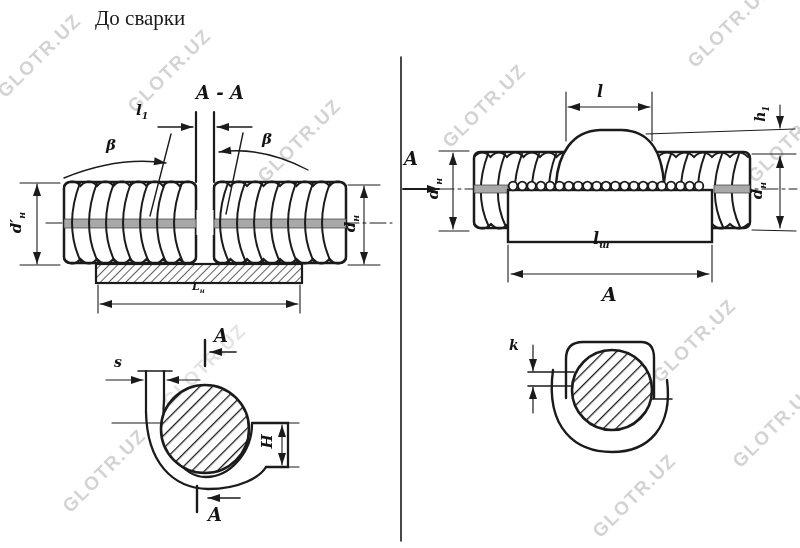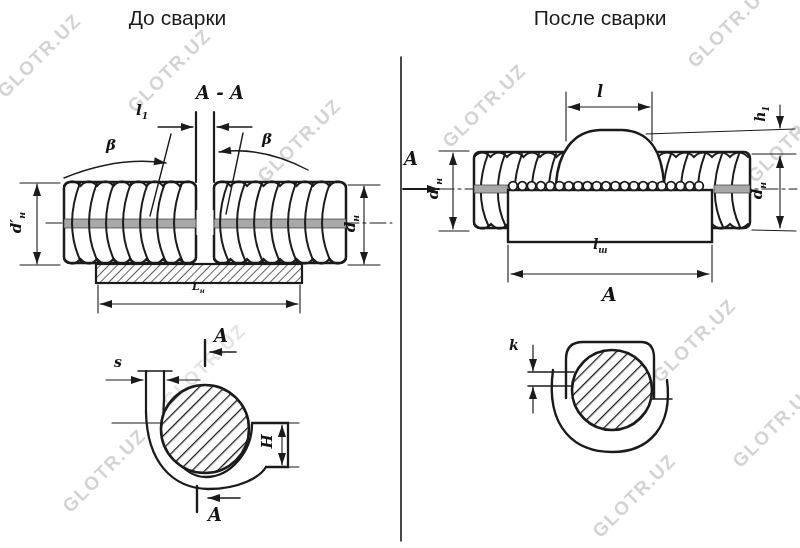--- a/index.html
+++ b/index.html
@@ -1,20 +1,20 @@
 <!DOCTYPE html>
 <html><head>
 <meta charset="utf-8">
 <style>
   html,body{margin:0;padding:0;}
   .root{position:relative;width:800px;height:548px;background:#ffffff;overflow:hidden;
         font-family:"Liberation Sans",sans-serif;}
   svg{position:absolute;left:0;top:0;}
-  .title{position:absolute;font-size:21px;color:#1b1b1b;text-align:center;
-         font-family:Liberation Sans, sans-serif;}
+  .title{position:absolute;font-size:21px;color:#1b1b1b;text-align:left;
+         font-family:Liberation Serif, serif;}
   .lab{position:absolute;font-family:"DejaVu Serif",serif;font-style:italic;
        font-weight:bold;color:#141414;font-size:15px;line-height:1;white-space:nowrap;}
   .lab sub{font-size:0.62em;font-style:italic;}
   .rlab{transform:rotate(-90deg);transform-origin:center;width:44px;text-align:center;}
   .big{font-size:18px;}
   .wm{position:absolute;transform:rotate(-45deg);color:#a8a8a8;opacity:0.5;
       font-size:19px;font-weight:bold;letter-spacing:1.5px;white-space:nowrap;
       font-family:"Liberation Sans",sans-serif;}
 </style>
 </head>
@@ -224,21 +224,20 @@
 
         <g stroke-width="1.2">
           <line x1="533" y1="345" x2="533" y2="371" marker-end="url(#ar)"></line>
           <line x1="533" y1="413" x2="533" y2="387" marker-end="url(#ar)"></line>
         </g>
       </g>
     </g>
   </svg>
 
   <span class="title" style="left:95px;top:6px;width:165px">До сварки</span>
-  <span class="title" style="left:505px;top:6px;width:190px">После сварки</span>
 
   <span class="lab big" style="left:190px;top:84px;width:60px;text-align:center">A - A</span>
 
   <span class="lab" style="left:136px;top:103px"><i>l</i><sub>1</sub></span>
 
   <span class="lab" style="left:106px;top:138px">β</span>
   <span class="lab" style="left:262px;top:132px">β</span>
 
   <span class="lab rlab" style="left:-4px;top:214px"><i>d′</i><sub>н</sub></span>
 
@@ -254,19 +253,19 @@
   <span class="lab big" style="left:404px;top:150px">A</span>
 
   <span class="lab rlab" style="left:413px;top:180px"><i>d′</i><sub>н</sub></span>
 
   <span class="lab" style="left:597px;top:84px;font-size:16px">l</span>
 
   <span class="lab rlab" style="left:740px;top:105px;font-size:14px"><i>h</i><sub>1</sub></span>
 
   <span class="lab rlab" style="left:737px;top:182px"><i>d</i><sub>н</sub></span>
 
-  <span class="lab" style="left:593px;top:237px;font-size:14px"><i>l</i><sub>ш</sub></span>
+  <span class="lab" style="left:593px;top:231px;font-size:16px"><i>l</i><sub>ш</sub></span>
 
   <span class="lab" style="left:602px;top:285px;font-size:19px">A</span>
 
   <span class="lab" style="left:509px;top:338px;font-size:14px">k</span>
 
 </div>
 
 </body></html>

